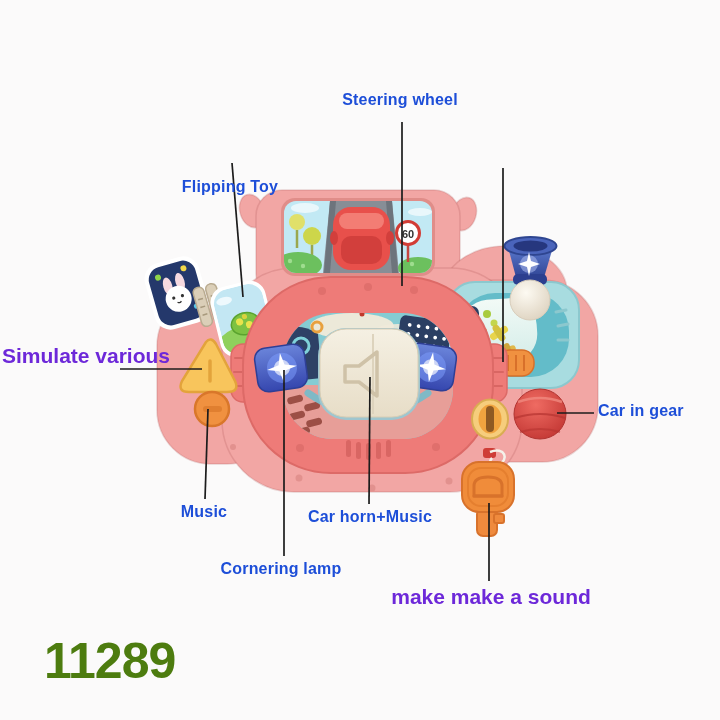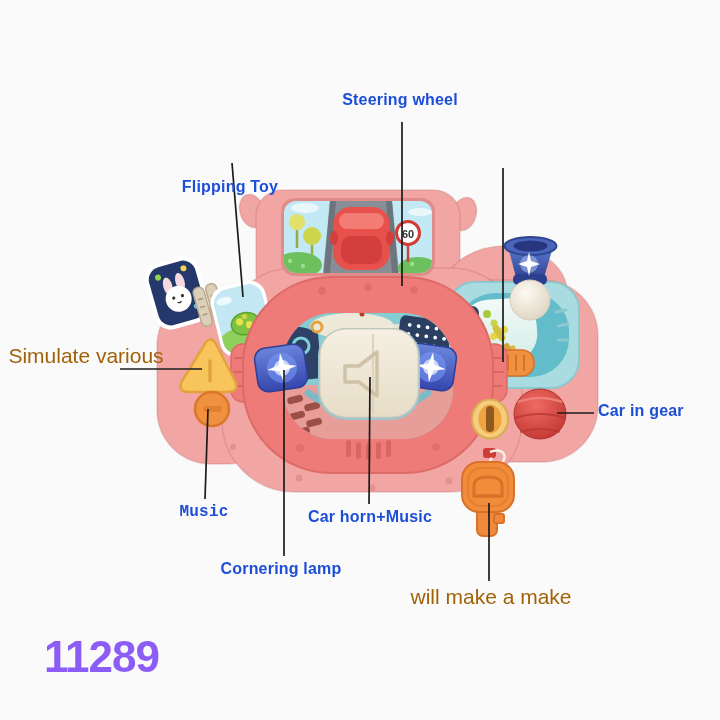--- a/index.html
+++ b/index.html
@@ -19,32 +19,32 @@
     color:#1d4ed8;
     white-space:nowrap;
     transform:translateX(-50%);
     letter-spacing:0.2px;
   }
   .label.left-anchored{transform:none;}
   .label-block{
     position:absolute;
     transform:translateX(-50%);
     text-align:left;
-    font-weight:400;
+    font-weight:700;
     font-size:21px;
-    color:#a16207;
+    color:#6d28d9;
     line-height:22px;
     white-space:nowrap;
   }
   .model-number{
     position:absolute;
     font-weight:700;
-    font-size:44px;
+    font-size:50px;
     letter-spacing:-1px;
-    color:#8b5cf6;
+    color:#4d7c0f;
   }
 </style>
 </head>
 <body>
 
 <div class="stage">
 
   <svg class="toy-svg" width="720" height="720" viewBox="0 0 720 720">
     <defs>
       <radialGradient id="ballGrad" cx="40%" cy="32%" r="75%">
@@ -359,22 +359,22 @@
   </svg>
 
   <div class="label" style="left:400px;top:91px;">Steering wheel</div>
   <div class="label" style="left:230px;top:136px;margin-top:42px;">Flipping Toy</div>
 
   <div class="label-block" style="left:86px;top:345px;">
     <div>Simulate various</div>
   </div>
 
   <div class="label left-anchored" style="left:598px;top:402px;">Car in gear</div>
-  <div class="label" style="left:204px;top:503px;font-family:Liberation Mono, monospace;">Music</div>
+  <div class="label" style="left:204px;top:503px;">Music</div>
   <div class="label" style="left:370px;top:508px;">Car horn+Music</div>
   <div class="label" style="left:281px;top:560px;">Cornering lamp</div>
 
   <div class="label-block" style="left:491px;top:586px;">
-    <div>will make a make</div>
+    <div>make make a sound</div>
   </div>
 
   <div class="model-number" style="left:44px;top:632px;">11289</div>
 </div>
 
 </body></html>

